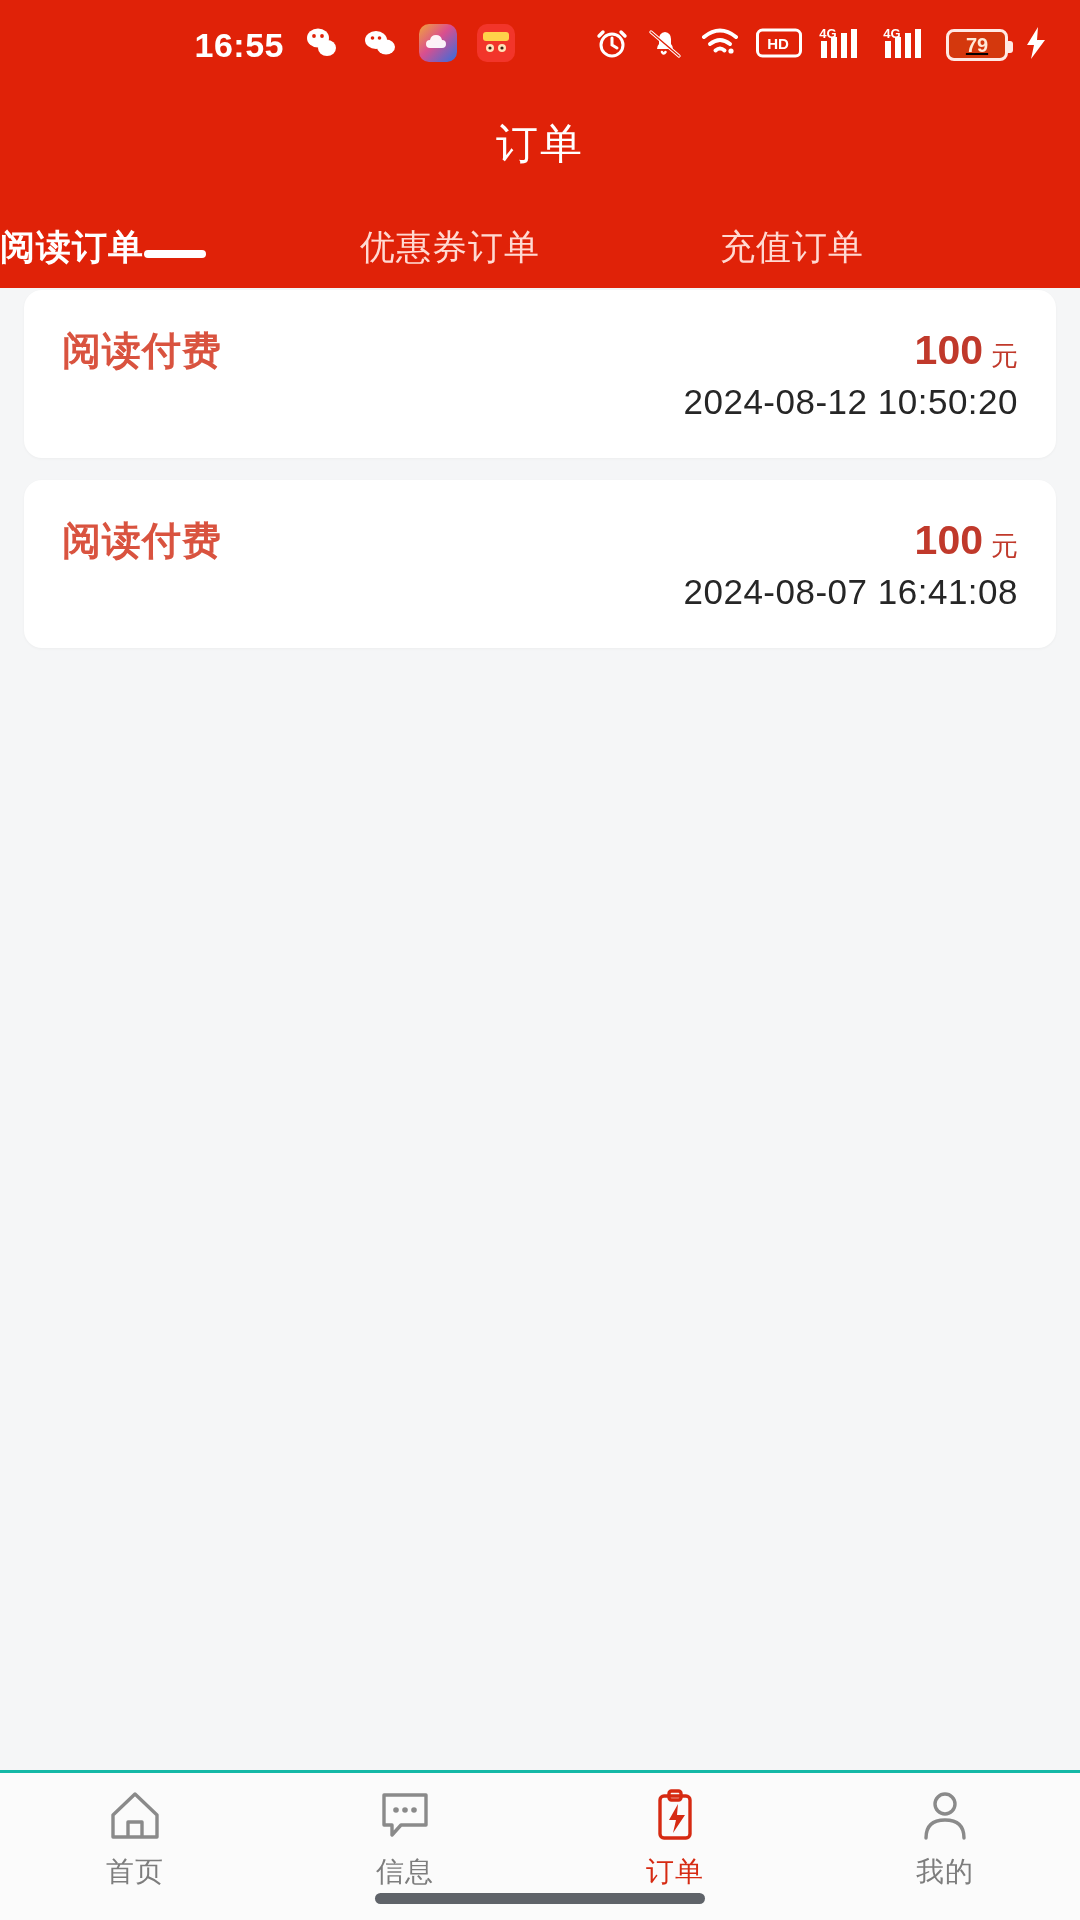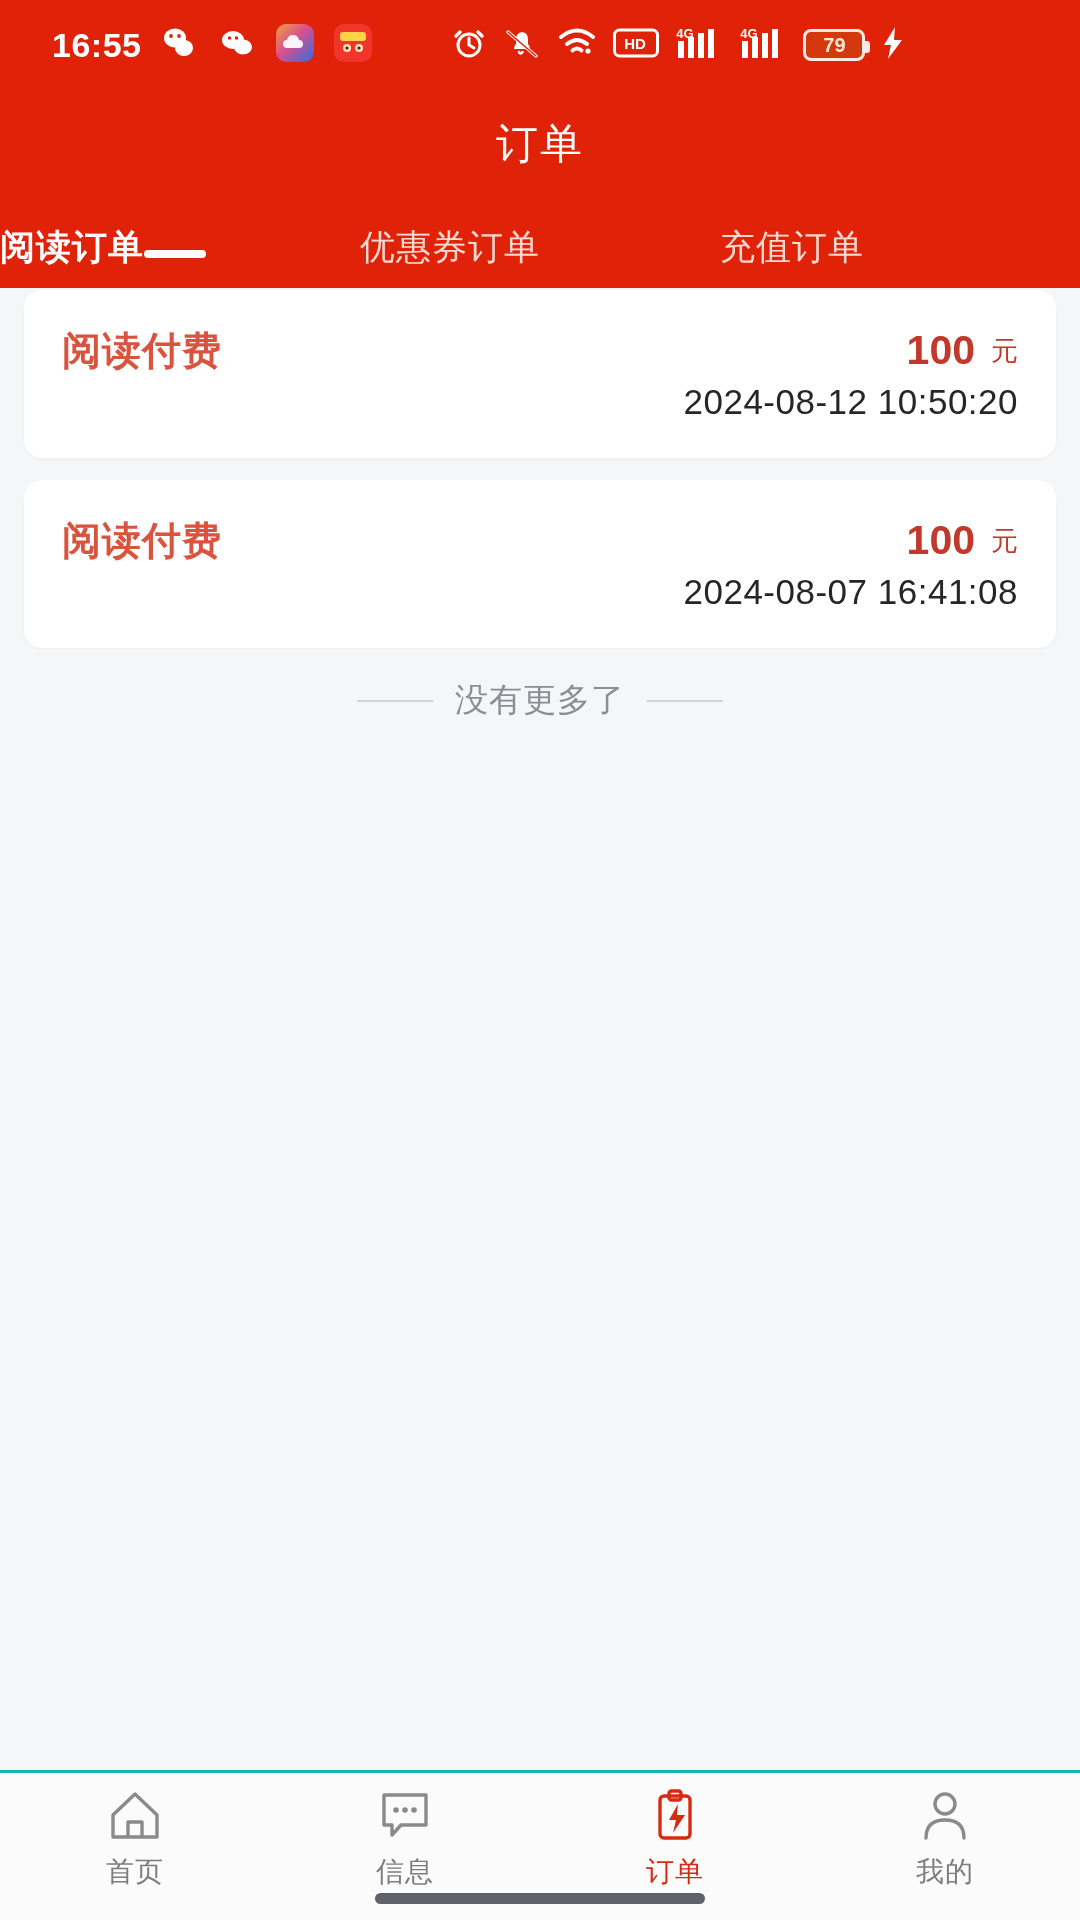--- a/index.html
+++ b/index.html
@@ -7,27 +7,27 @@
     width:1080px; height:1920px;
     font-family:"Liberation Sans","DejaVu Sans",sans-serif;
     background:#f5f6f7;
     overflow:hidden;
   }
   .phone { position:relative; width:1080px; height:1920px; display:flex; flex-direction:column; background:#f5f6f7; }
 
   
   .statusbar {
     height:90px; background:#e02208; flex:0 0 auto;
-    display:flex; align-items:center; justify-content:flex-start; gap:0;
-    padding:0 52px; position:relative;
+    display:flex; align-items:center; justify-content:flex-end; gap:0;
+    padding:0 32px; position:relative;
   }
   .sb-left { display:flex; align-items:center; gap:18px; }
   .sb-time { color:#fff; font-size:34px; font-weight:600; letter-spacing:0.5px; }
   .sb-gap { width:78px; }
-  .sb-right { display:flex; align-items:center; gap:16px; }
+  .sb-right { display:flex; align-items:center; gap:16px;text-decoration:underline; }
   .ic { display:block; }
 
   .battery {
     width:62px; height:32px; border:3px solid #ffe9e4; border-radius:8px;
     position:relative; display:flex; align-items:center; justify-content:center;
     background:#d4380d;
   }
   .battery:after {
     content:""; position:absolute; right:-8px; top:9px; width:5px; height:12px;
     background:#ffe9e4; border-radius:0 3px 3px 0;
@@ -59,21 +59,21 @@
 
   .card {
     background:#ffffff; border-radius:18px; padding:34px 38px 36px 38px;
     margin-bottom:22px;
     box-shadow:0 1px 3px rgba(0,0,0,0.04);
   }
   .card-row {
     display:flex; align-items:baseline; justify-content:space-between;
   }
   .card-title { color:#d9533f; font-size:39px; font-weight:600; letter-spacing:1px; }
-  .card-amount { display:flex; align-items:center; gap:16px;margin-left:8px; }
+  .card-amount { display:flex; align-items:flex-end; gap:8px;margin-left:8px; }
   .amt-num { color:#c0392b; font-size:41px; font-weight:700; }
   .amt-unit { color:#c0392b; font-size:27px; }
   .card-date { color:#262626; font-size:35px; margin-top:4px; letter-spacing:0.5px;text-align:right; }
 
   .nomore {
     display:flex; align-items:center; justify-content:center; gap:22px;
     margin-top:30px;
   }
   .nomore-line { width:76px; height:2px; background:#d3d5d8; }
   .nomore-text { color:#8a8f96; font-size:33px; letter-spacing:1px; }
@@ -250,25 +250,20 @@
       <div class="card-row">
         <span class="card-title">阅读付费</span>
         <span class="card-amount">
           <span class="amt-num">100</span>
           <span class="amt-unit">元</span>
         </span>
       </div>
       <div class="card-date">2024-08-07 16:41:08</div>
     </div>
 
-    <div class="nomore">
-      <span class="nomore-line"></span>
-      <span class="nomore-text">没有更多了</span>
-      <span class="nomore-line"></span>
-    </div>
 
   </div>
 
   <div class="bottomnav">
 
     <div class="nav-item">
       <span class="nav-icon">
         <svg width="56" height="52" viewBox="0 0 56 52">
           <path d="M28 5 L50 26 v22 H6 V26 Z" fill="none" stroke="#8a8a8a" stroke-width="3.4" stroke-linejoin="round"></path>
           <path d="M21 48 v-15 h14 v15" fill="none" stroke="#8a8a8a" stroke-width="3.4" stroke-linejoin="round"></path>

